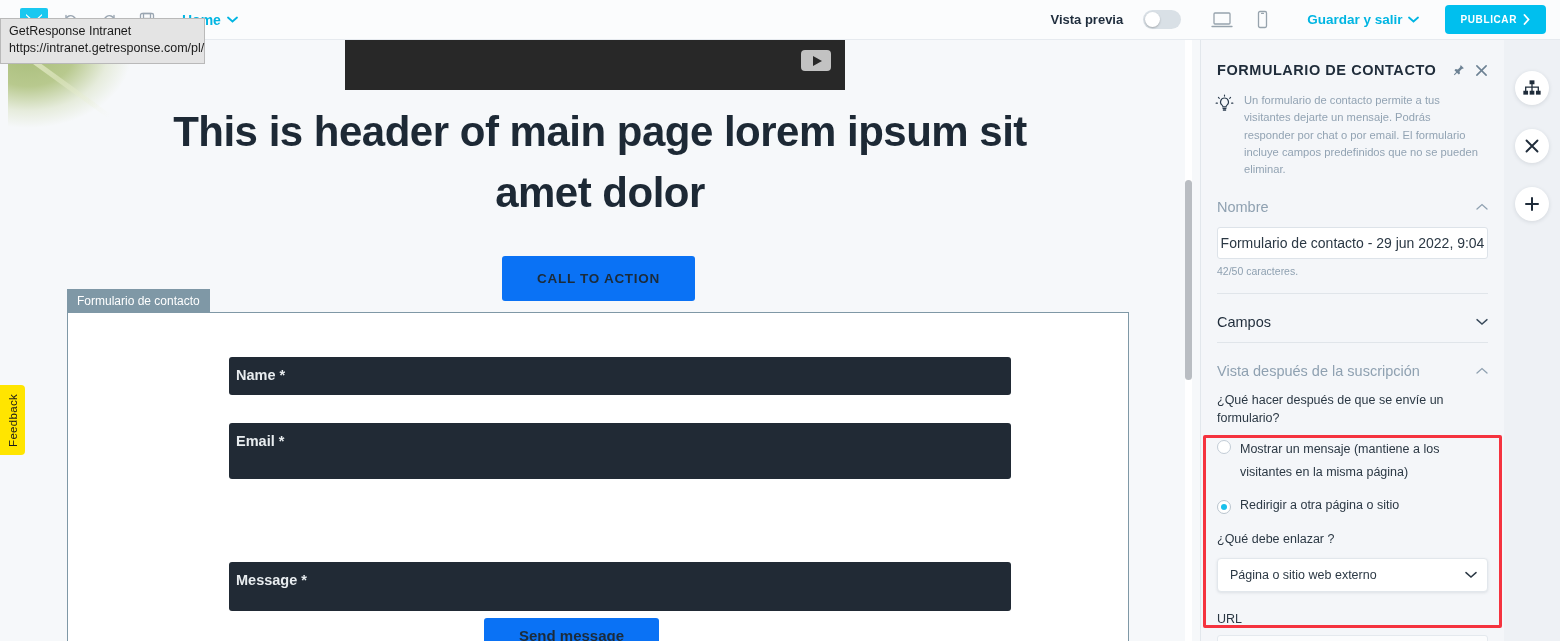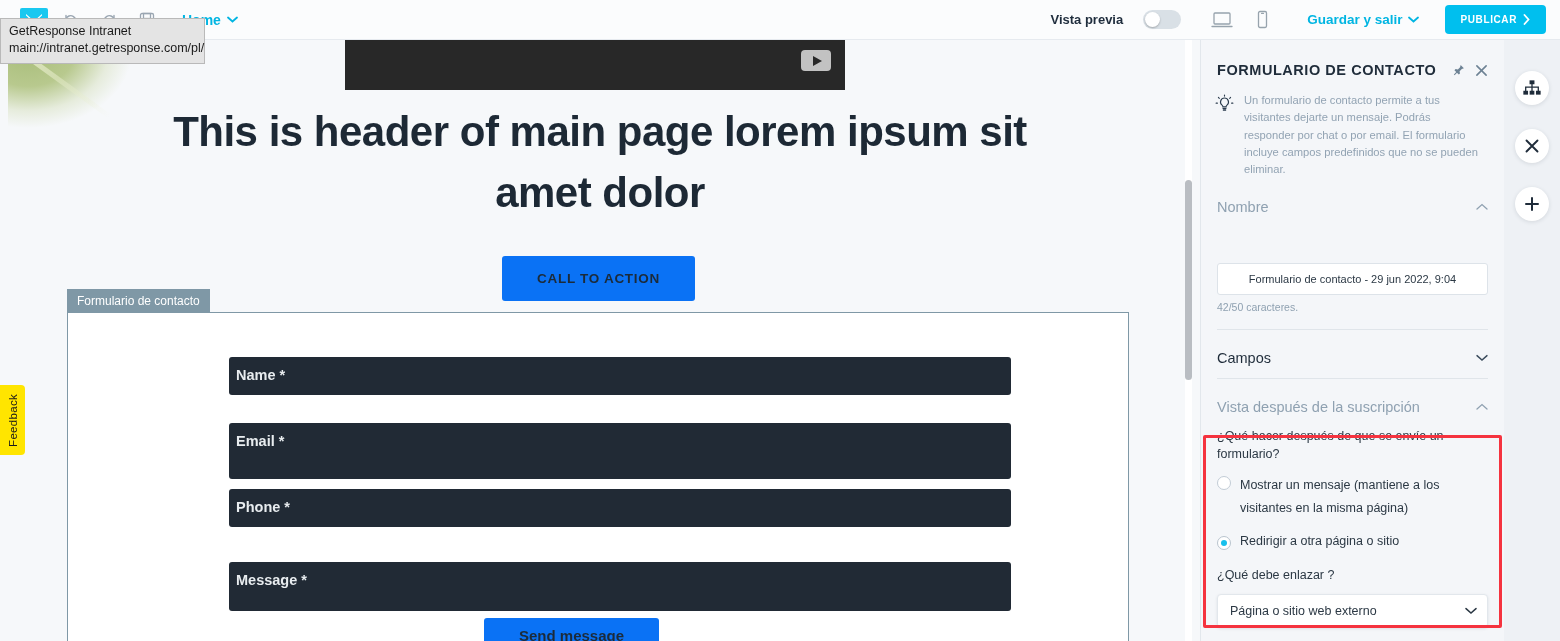--- a/index.html
+++ b/index.html
@@ -185,23 +185,22 @@
   .rp-sec-head {
     display: flex; align-items: center; justify-content: space-between;
     padding: 20px 0 12px 0; cursor: pointer;
   }
   .rp-sec-head .lbl { font-size: 14.5px; color: #8fa1b1; }
   .rp-sec-head .lbl.dark { color: #1f2c3a; }
   .hr { height: 1px; background: #e0e5ea; }
   .name-input {
     width: 100%; height: 32px; background: #fff;
     border: 1px solid #dde3e9; border-radius: 3px;
-    font-size: 11px; color: #2b3844; text-align: center;
+    font-size: 14px; color: #2b3844; text-align: center;
     font-family: "Liberation Sans", sans-serif;
-    margin-top: 36px;
   }
   .char-count { font-size: 10.5px; color: #8fa1b1; margin-top: 6px; }
   .q-label { font-size: 12.5px; color: #2b3844; line-height: 1.45; }
   .radio-row { display: flex; gap: 9px; align-items: flex-start; margin-top: 11px; }
   .radio {
     flex: 0 0 auto; width: 14px; height: 14px; border-radius: 50%;
     border: 1px solid #c2ccd6; background: #fff; margin-top: 2px; cursor: pointer;
     position: relative;
   }
   .radio.checked { border-color: #b9c4ce; }
@@ -307,42 +306,41 @@
         <span>PUBLICAR</span>
         <svg width="7" height="11" viewBox="0 0 7 11" fill="none" stroke="#fff" stroke-width="1.8">
             <path d="M1.5 1 L5.5 5.5 L1.5 10" stroke-linecap="round"></path>
           </svg>
       </button>
     </div>
   </div>
 
   <div class="url-tooltip">
     <div>GetResponse Intranet</div>
-    <div>main://intranet.getresponse.com/pl/</div>
+    <div>https://intranet.getresponse.com/pl/</div>
   </div>
 
   <div class="canvas">
     <div class="leaf"></div>
 
     <div class="page">
       <div class="video-block">
         <div class="play-btn">
             <div class="play-tri"></div>
           </div>
       </div>
 
       <div class="hero-title">This is header of main page lorem ipsum sit amet dolor</div>
 
       <button class="cta-btn">CALL TO ACTION</button>
 
       <div class="form-tag">Formulario de contacto</div>
       <div class="form-block">
         <div class="field" style="top:44px;height:38px">Name *</div>
         <div class="field" style="top:110px;height:56px">Email *</div>
-        <div class="field" style="top:176px;height:38px">Phone *</div>
         <div class="field" style="top:249px;height:49px">Message *</div>
       </div>
 
       <button class="send-btn">Send message</button>
     </div>
 
     <div class="canvas-scrolltrack"></div>
     <div class="canvas-scrollbar"></div>
   </div>
 

